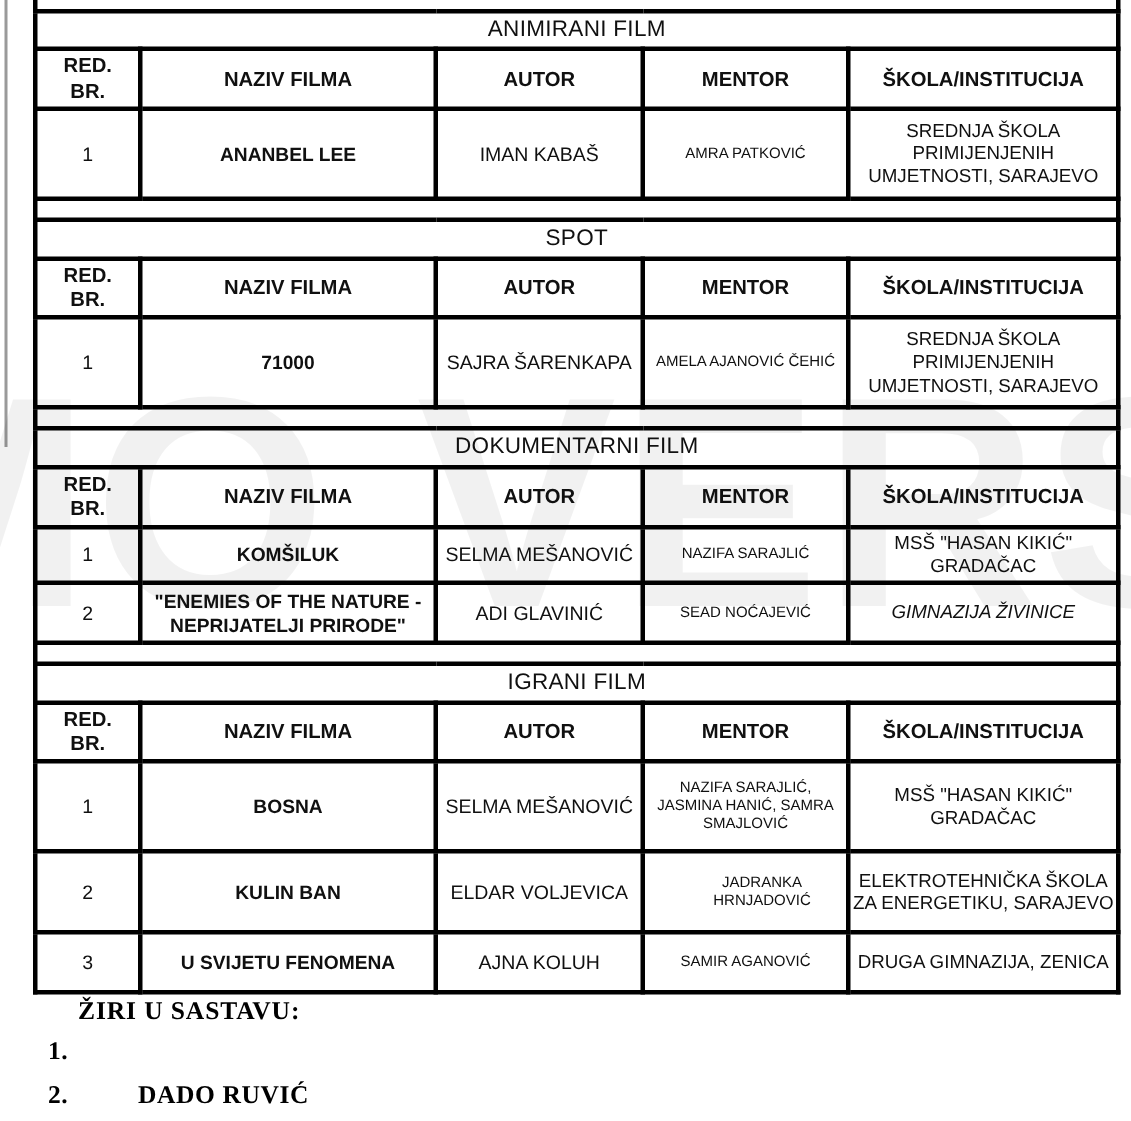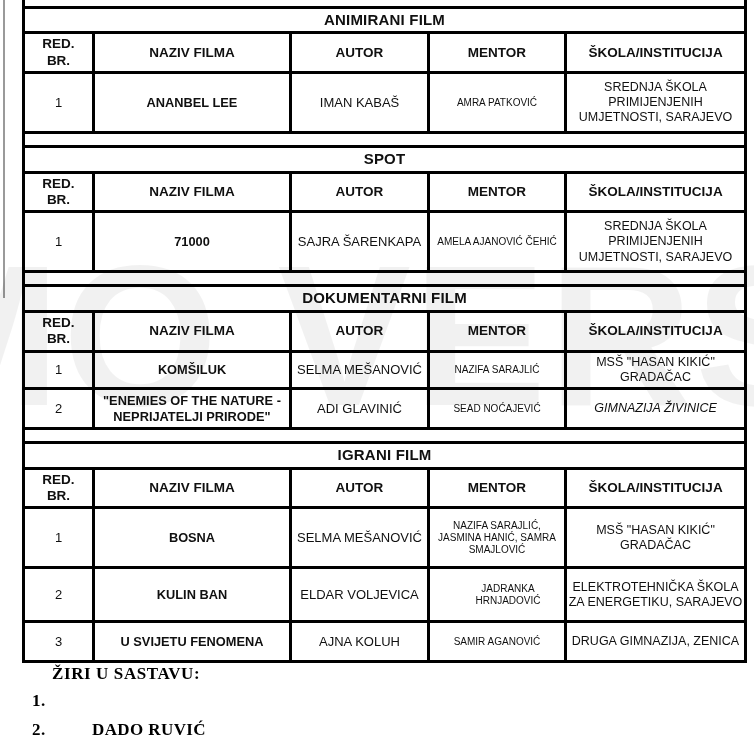--- a/index.html
+++ b/index.html
@@ -55,21 +55,21 @@
     vertical-align: middle;
     padding: 2px 4px;
     font-size: 13px;
     line-height: 1.22;
     color: #101010;
     background: transparent;
     overflow: hidden;
   }
   td.spacer-cell { padding: 0; }
   td.banner-cell {
-    font-weight: bold;
+    font-weight: normal;
     font-size: 15px;
     height: 22px;
     letter-spacing: 0.2px;
   }
   td.hdr-cell {
     font-weight: bold;
     font-size: 13.5px;
     height: 20px;
   }
   td.c-num  { font-size: 13px; }

